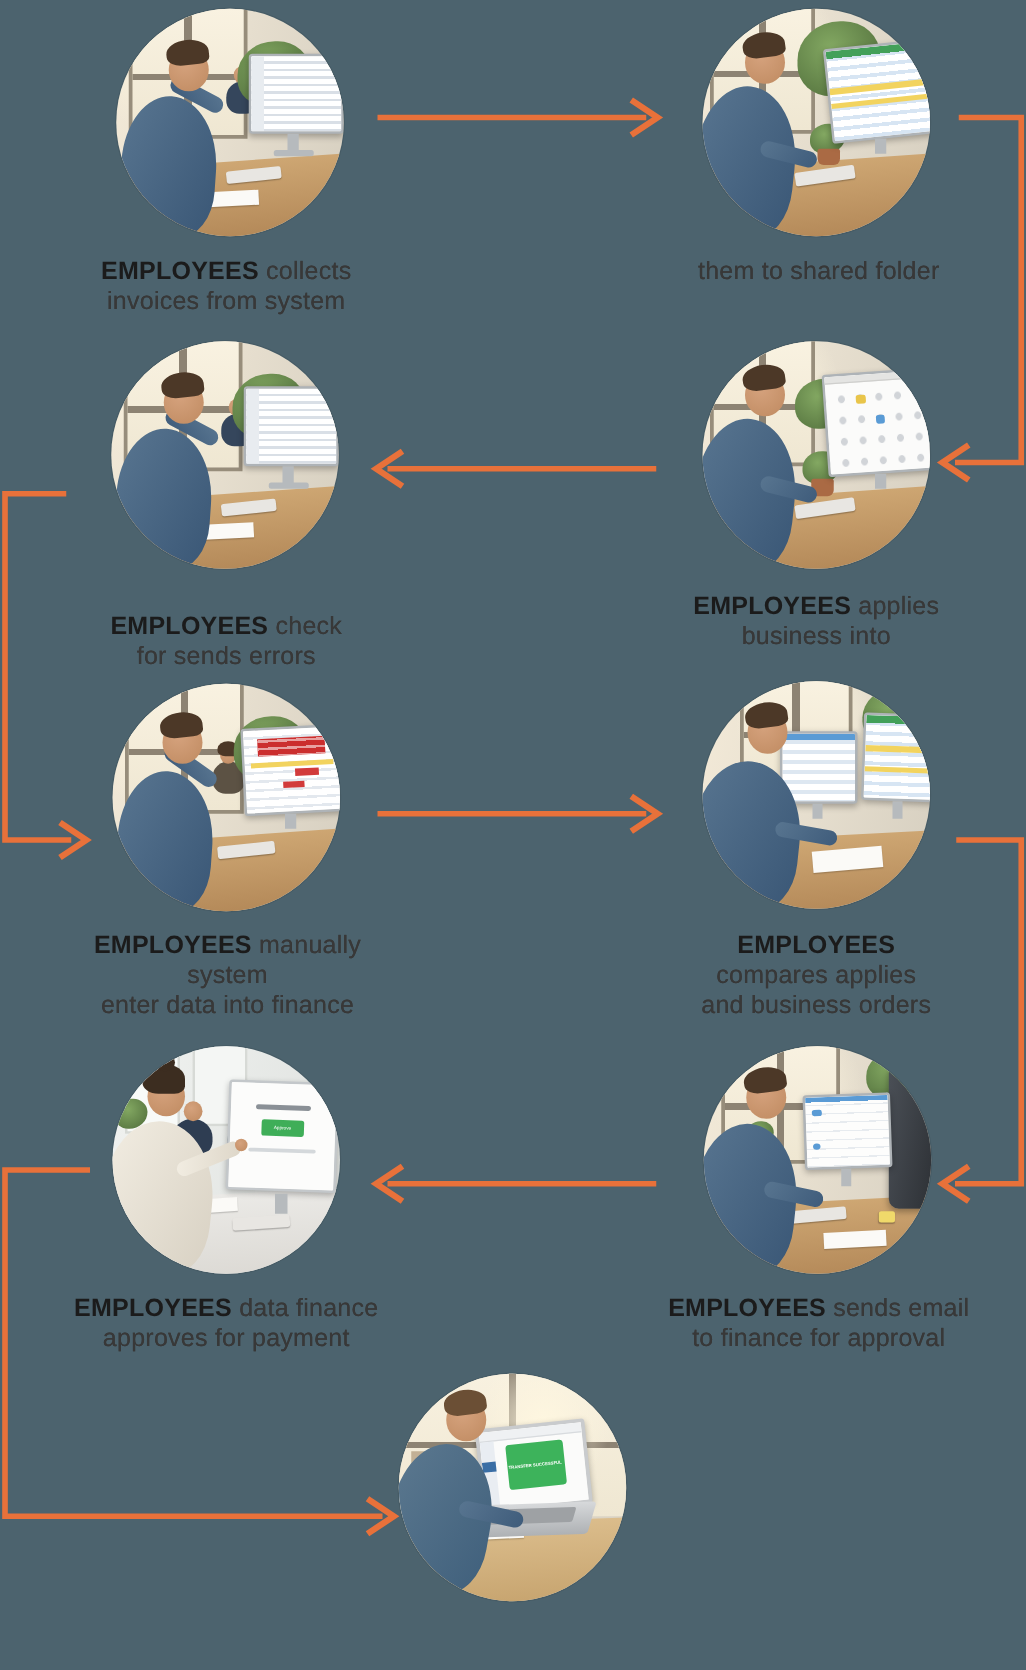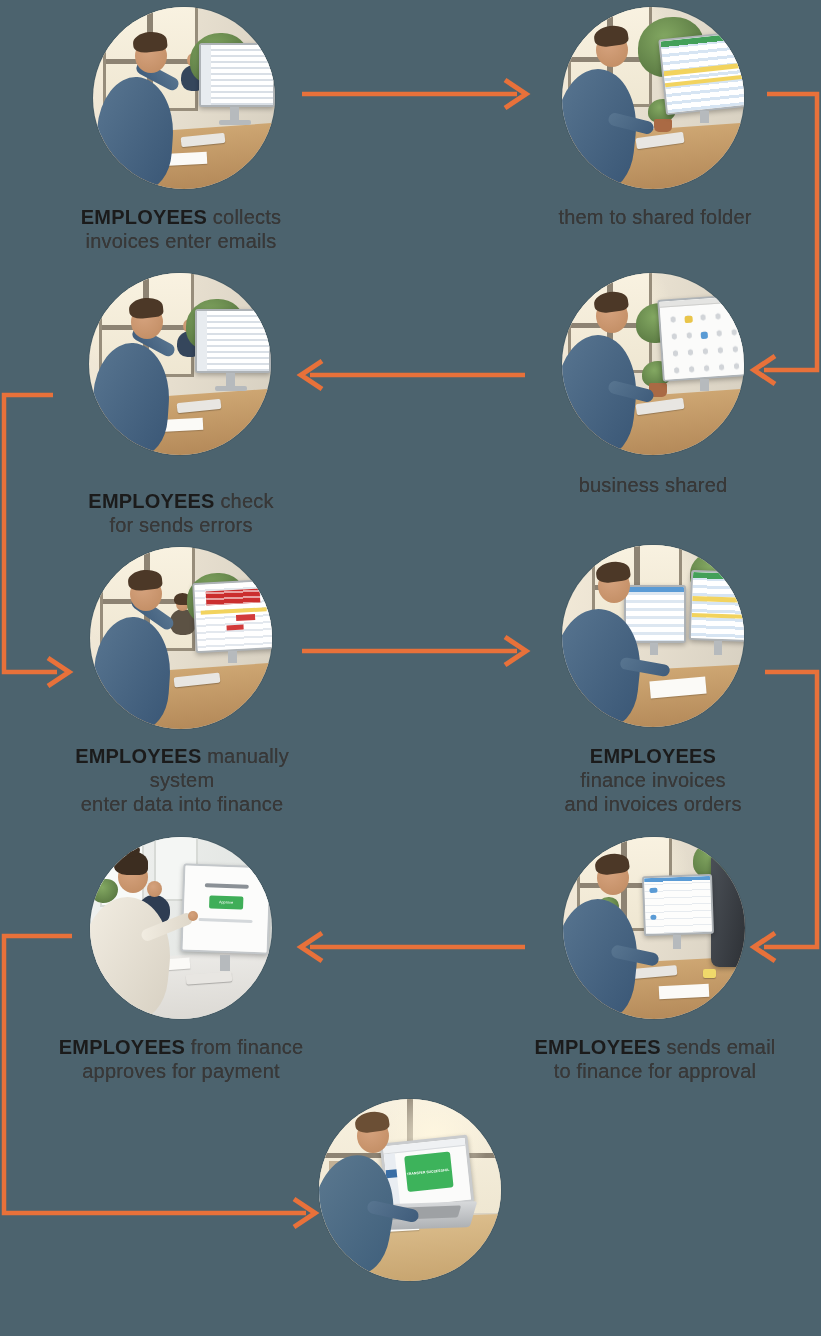--- a/index.html
+++ b/index.html
@@ -126,21 +126,21 @@
     <div class="ly stand" style="left:126px;top:113px;width:32px;height:5px;border-radius:2px"></div>
     <div class="ly kb" style="left:88px;top:128px;width:44px;height:10px;transform:rotate(-6deg)"></div>
     <div class="ly paper" style="left:66px;top:146px;width:48px;height:12px;transform:rotate(-3deg)"></div>
     <div class="ly torso" style="left:4px;top:70px;width:76px;height:112px;transform:rotate(4deg)"></div>
     <div class="ly arm" style="left:58px;top:46px;width:13px;height:46px;transform:rotate(118deg)"></div>
     <div class="ly head" style="left:42px;top:32px;width:32px;height:34px"></div>
     <div class="ly hair" style="left:40px;top:25px;width:34px;height:20px;transform:rotate(-6deg)"></div>
   </div>
   <div class="caption" style="left:181px;top:205px">
     <div><span class="cap-b">EMPLOYEES</span><span class="cap-r"> collects</span></div>
-    <div><span class="cap-b"></span><span class="cap-r">invoices enter emails</span></div>
+    <div><span class="cap-b"></span><span class="cap-r">invoices from system</span></div>
   </div>
 
   <div class="circle" style="left:562px;top:7px">
     <div class="ly glow" style="left:-10px;top:-25px;width:120px;height:120px"></div>
     <div class="ly win" style="left:6px;top:-4px;width:84px;height:104px"></div>
     <div class="ly plant" style="left:76px;top:10px;width:66px;height:60px"></div>
     <div class="ly desk" style="left:-20px;top:122px;width:230px;height:80px;transform:rotate(-4deg)"></div>
     <div class="ly plant" style="left:86px;top:92px;width:28px;height:24px"></div>
     <div class="ly pot" style="left:92px;top:112px;width:18px;height:13px"></div>
     <div class="ly mon" style="left:100px;top:28px;width:84px;height:76px;transform:rotate(-6deg)">
@@ -173,21 +173,22 @@
       <div class="dot" style="left:39px;top:33px;width:7px;height:7px;background:#5a9bd5"></div>
     </div>
     <div class="ly stand" style="left:138px;top:106px;width:9px;height:12px"></div>
     <div class="ly kb" style="left:74px;top:128px;width:48px;height:11px;transform:rotate(-8deg)"></div>
     <div class="ly torso" style="left:-6px;top:62px;width:80px;height:120px;transform:rotate(6deg)"></div>
     <div class="ly arm" style="left:46px;top:112px;width:46px;height:13px;transform:rotate(14deg)"></div>
     <div class="ly head" style="left:34px;top:26px;width:32px;height:34px"></div>
     <div class="ly hair" style="left:32px;top:19px;width:34px;height:20px;transform:rotate(-8deg)"></div>
   </div>
   <div class="caption" style="left:653px;top:473px">
-    <div><span class="cap-b"></span><span class="cap-r">business shared</span></div>
+    <div><span class="cap-b">EMPLOYEES</span><span class="cap-r"> applies</span></div>
+    <div><span class="cap-b"></span><span class="cap-r">business into</span></div>
   </div>
 
   <div class="circle" style="left:89px;top:273px">
     <div class="ly glow" style="left:-20px;top:-25px;width:130px;height:130px"></div>
     <div class="ly win" style="left:10px;top:-4px;width:95px;height:108px"></div>
     <div class="ly suit" style="left:88px;top:58px;width:26px;height:26px;background:#35465c"></div>
     <div class="ly head" style="left:94px;top:46px;width:13px;height:14px"></div>
     <div class="ly plant" style="left:97px;top:26px;width:58px;height:52px"></div>
     <div class="ly desk" style="left:-20px;top:122px;width:230px;height:80px;transform:rotate(-4deg)"></div>
     <div class="ly mon" style="left:106px;top:36px;width:76px;height:64px">
@@ -254,22 +255,22 @@
     <div class="ly stand" style="left:88px;top:98px;width:8px;height:12px"></div>
     <div class="ly stand" style="left:152px;top:96px;width:8px;height:14px"></div>
     <div class="ly paper" style="left:88px;top:134px;width:56px;height:17px;transform:rotate(-5deg)"></div>
     <div class="ly torso" style="left:-8px;top:64px;width:86px;height:118px;transform:rotate(6deg)"></div>
     <div class="ly arm" style="left:58px;top:116px;width:50px;height:12px;transform:rotate(10deg)"></div>
     <div class="ly head" style="left:36px;top:24px;width:32px;height:34px"></div>
     <div class="ly hair" style="left:34px;top:17px;width:34px;height:20px;transform:rotate(-8deg)"></div>
   </div>
   <div class="caption" style="left:653px;top:744px">
     <div><span class="cap-b">EMPLOYEES</span><span class="cap-r"></span></div>
-    <div><span class="cap-b"></span><span class="cap-r">finance invoices</span></div>
-    <div><span class="cap-b"></span><span class="cap-r">and invoices orders</span></div>
+    <div><span class="cap-b"></span><span class="cap-r">compares applies</span></div>
+    <div><span class="cap-b"></span><span class="cap-r">and business orders</span></div>
   </div>
 
   <div class="circle" style="left:563px;top:837px">
     <div class="ly glow" style="left:0px;top:-25px;width:130px;height:120px"></div>
     <div class="ly win" style="left:14px;top:-6px;width:95px;height:100px"></div>
     <div class="ly plant" style="left:34px;top:60px;width:22px;height:20px"></div>
     <div class="ly plant" style="left:92px;top:56px;width:20px;height:18px"></div>
     <div class="ly plant" style="left:130px;top:4px;width:44px;height:38px"></div>
     <div class="ly desk" style="left:-20px;top:124px;width:230px;height:80px;transform:rotate(-3deg)"></div>
     <div class="ly mon-back" style="left:148px;top:14px;width:52px;height:116px"></div>
@@ -313,21 +314,21 @@
     <div class="ly stand" style="left:130px;top:118px;width:10px;height:16px"></div>
     <div class="ly kb" style="left:96px;top:136px;width:46px;height:10px;transform:rotate(-4deg)"></div>
     <div class="ly torso cream" style="left:-8px;top:60px;width:88px;height:122px;transform:rotate(6deg)"></div>
     <div class="ly arm cream" style="left:50px;top:84px;width:54px;height:12px;transform:rotate(-22deg)"></div>
     <div class="ly head" style="left:98px;top:74px;width:10px;height:10px"></div>
     <div class="ly head" style="left:28px;top:24px;width:30px;height:32px"></div>
     <div class="ly hair" style="left:24px;top:14px;width:34px;height:24px;background:#3c2d20"></div>
     <div class="ly" style="left:34px;top:6px;width:16px;height:14px;background:#3c2d20;border-radius:50%"></div>
   </div>
   <div class="caption" style="left:181px;top:1035px">
-    <div><span class="cap-b">EMPLOYEES</span><span class="cap-r"> from finance</span></div>
+    <div><span class="cap-b">EMPLOYEES</span><span class="cap-r"> data finance</span></div>
     <div><span class="cap-b"></span><span class="cap-r">approves for payment</span></div>
   </div>
 
   <div class="circle" style="left:319px;top:1099px">
     <div class="ly win sunset" style="left:0px;top:-12px;width:182px;height:126px"></div>
     <div class="ly glow" style="left:60px;top:-15px;width:110px;height:110px"></div>
     <div class="ly" style="left:10px;top:62px;width:36px;height:40px;background:#b5a184;opacity:.8"></div>
     <div class="ly" style="left:120px;top:56px;width:28px;height:46px;background:#c0ac8d;opacity:.8"></div>
     <div class="ly desk gold" style="left:-20px;top:118px;width:230px;height:84px;transform:rotate(-2deg)"></div>
     <div class="ly plant" style="left:36px;top:86px;width:28px;height:26px"></div>

